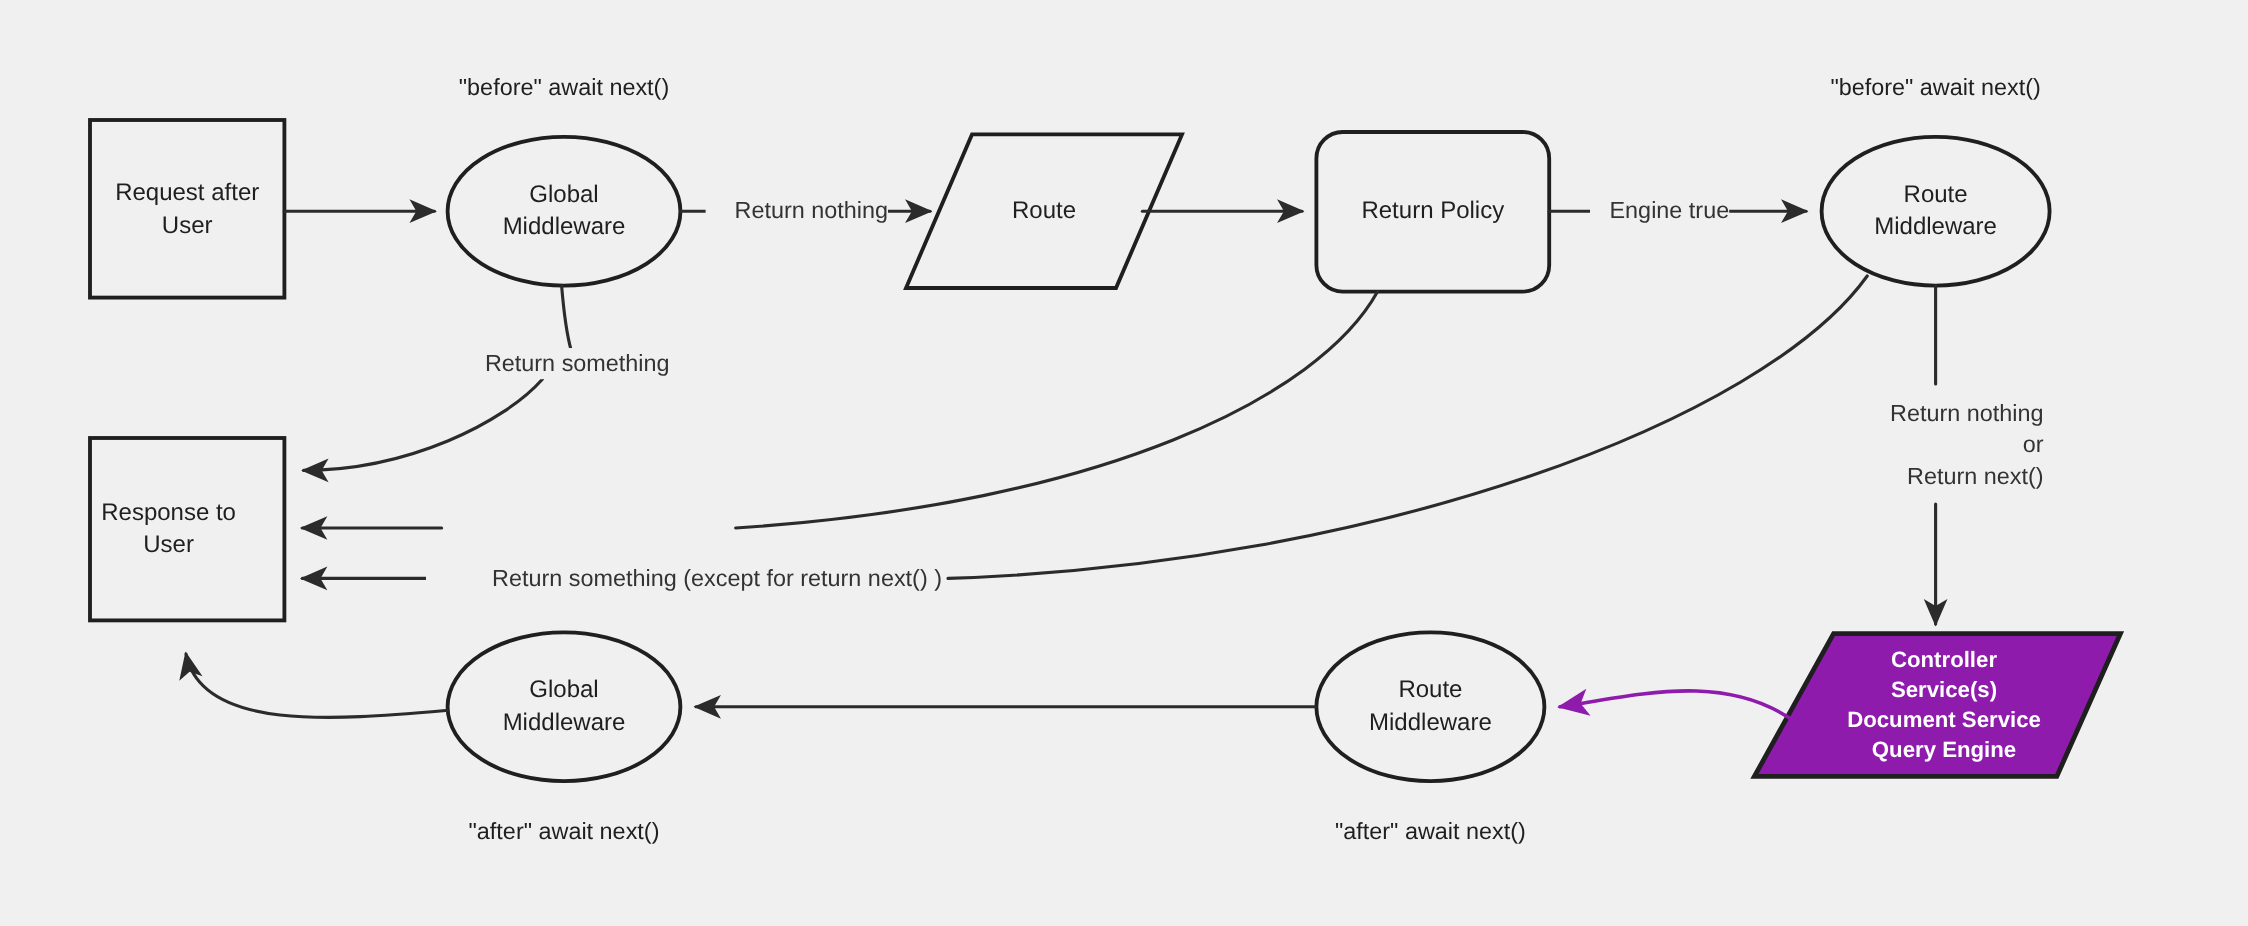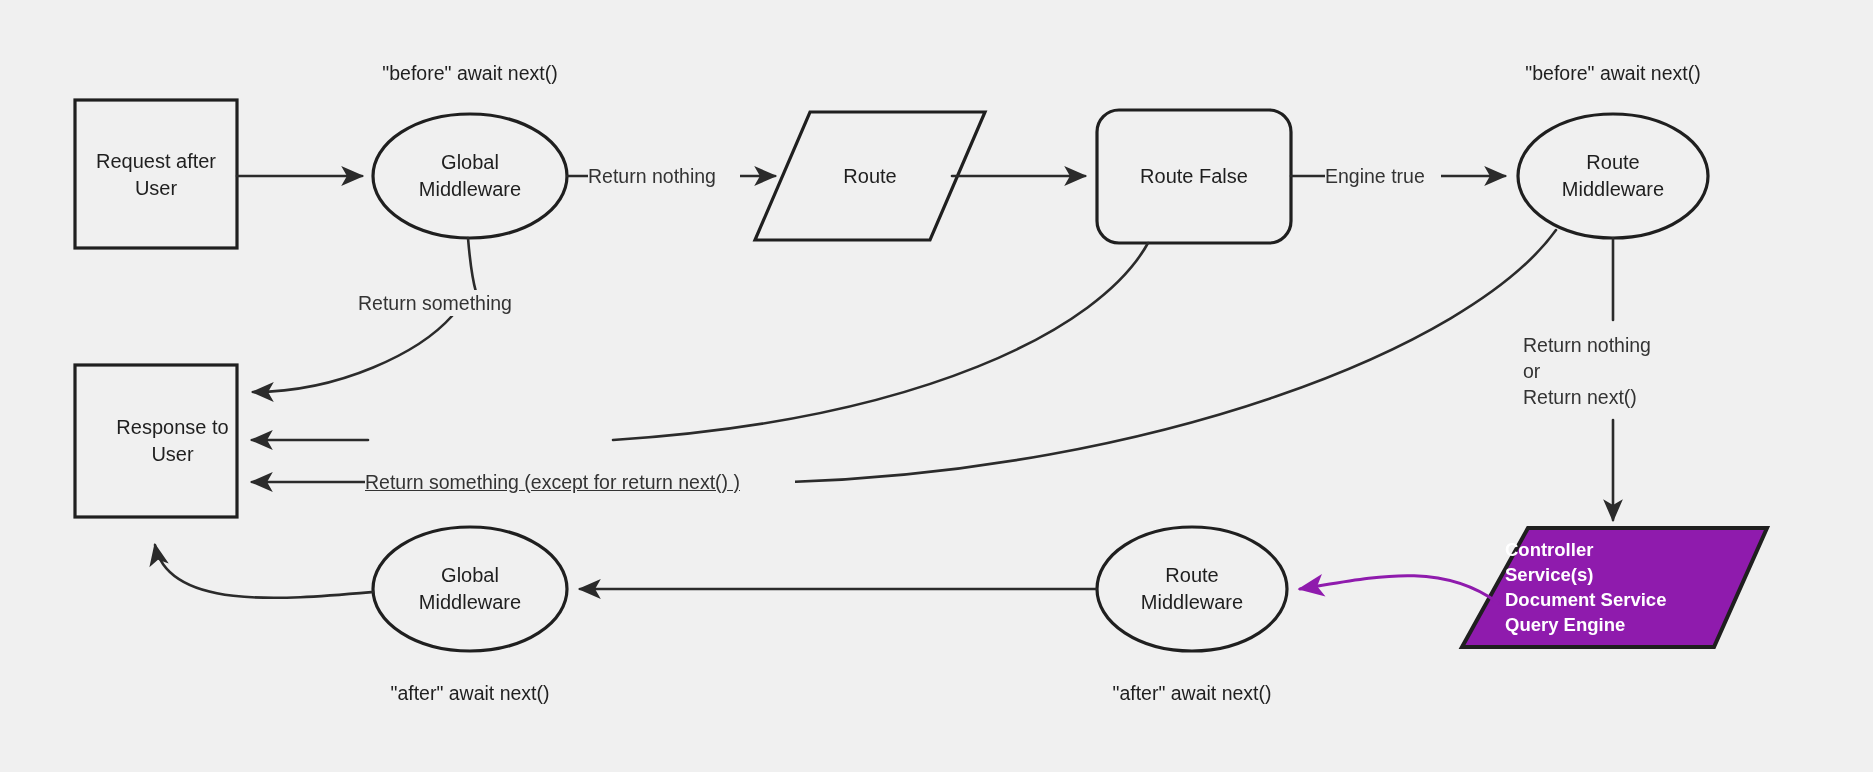--- a/index.html
+++ b/index.html
@@ -44,39 +44,39 @@
     position: absolute;
     text-align: center;
     color: #1f1f1f;
     font-size: 20px;
     line-height: 27px;
     white-space: pre-line;
     pointer-events: none;
   }
   .edge-label {
     position: absolute;
-    text-align: left;
+    text-align: right;
     color: #333333;
     font-size: 19.5px;
     line-height: 26px;
     white-space: pre-line;
     background: #f0f0f0;
     pointer-events: none;
   }
   .annotation {
     position: absolute;
     text-align: center;
     color: #1f1f1f;
     font-size: 19.5px;
     line-height: 26px;
     white-space: pre-line;
   }
   .purple-label {
     position: absolute;
-    text-align: left;
+    text-align: center;
     color: #ffffff;
     font-weight: bold;
     font-size: 18.5px;
     line-height: 25px;
     white-space: pre-line;
     pointer-events: none;
   }
 </style>
 </head>
 <body>
@@ -141,51 +141,51 @@
   </svg>
 
   <div class="node-label" style="left:75px; top:148px; width:162px;">Request after
 User</div>
 
   <div class="node-label" style="left:373px; top:149px; width:194px;">Global
 Middleware</div>
 
   <div class="node-label" style="left:780px; top:163px; width:180px;">Route</div>
 
-  <div class="node-label" style="left:1097px; top:163px; width:194px;">Route False</div>
+  <div class="node-label" style="left:1097px; top:163px; width:194px;">Return Policy</div>
 
   <div class="node-label" style="left:1518px; top:149px; width:190px;">Route
 Middleware</div>
 
   <div class="purple-label" style="left:1505px; top:537px; width:230px;">Controller
 Service(s)
 Document Service
 Query Engine</div>
 
   <div class="node-label" style="left:1097px; top:562px; width:190px;">Route
 Middleware</div>
 
   <div class="node-label" style="left:373px; top:562px; width:194px;">Global
 Middleware</div>
 
-  <div class="node-label" style="left:75px; top:414px; width:131px;margin-left:32px;">Response to
+  <div class="node-label" style="left:75px; top:414px; width:131px;">Response to
 User</div>
 
   <div class="edge-label" style="left:588px; top:163px; width:152px;">Return nothing</div>
 
   <div class="edge-label" style="left:1325px; top:163px; width:116px;">Engine true</div>
 
   <div class="edge-label" style="left:358px; top:290px; width:200px;">Return something</div>
 
   <div class="edge-label" style="left:1523px; top:332px; width:180px;">Return nothing
 or
 Return next()</div>
 
 
-  <div class="edge-label" style="left:365px; top:469px; width:430px;text-decoration:underline;">Return something (except for return next() )</div>
+  <div class="edge-label" style="left:355px; top:469px; width:430px;">Return something (except for return next() )</div>
 
   <div class="annotation" style="left:360px; top:60px; width:220px;">"before" await next()</div>
 
   <div class="annotation" style="left:1503px; top:60px; width:220px;">"before" await next()</div>
 
   <div class="annotation" style="left:360px; top:680px; width:220px;">"after" await next()</div>
 
   <div class="annotation" style="left:1082px; top:680px; width:220px;">"after" await next()</div>
 
 </div>

